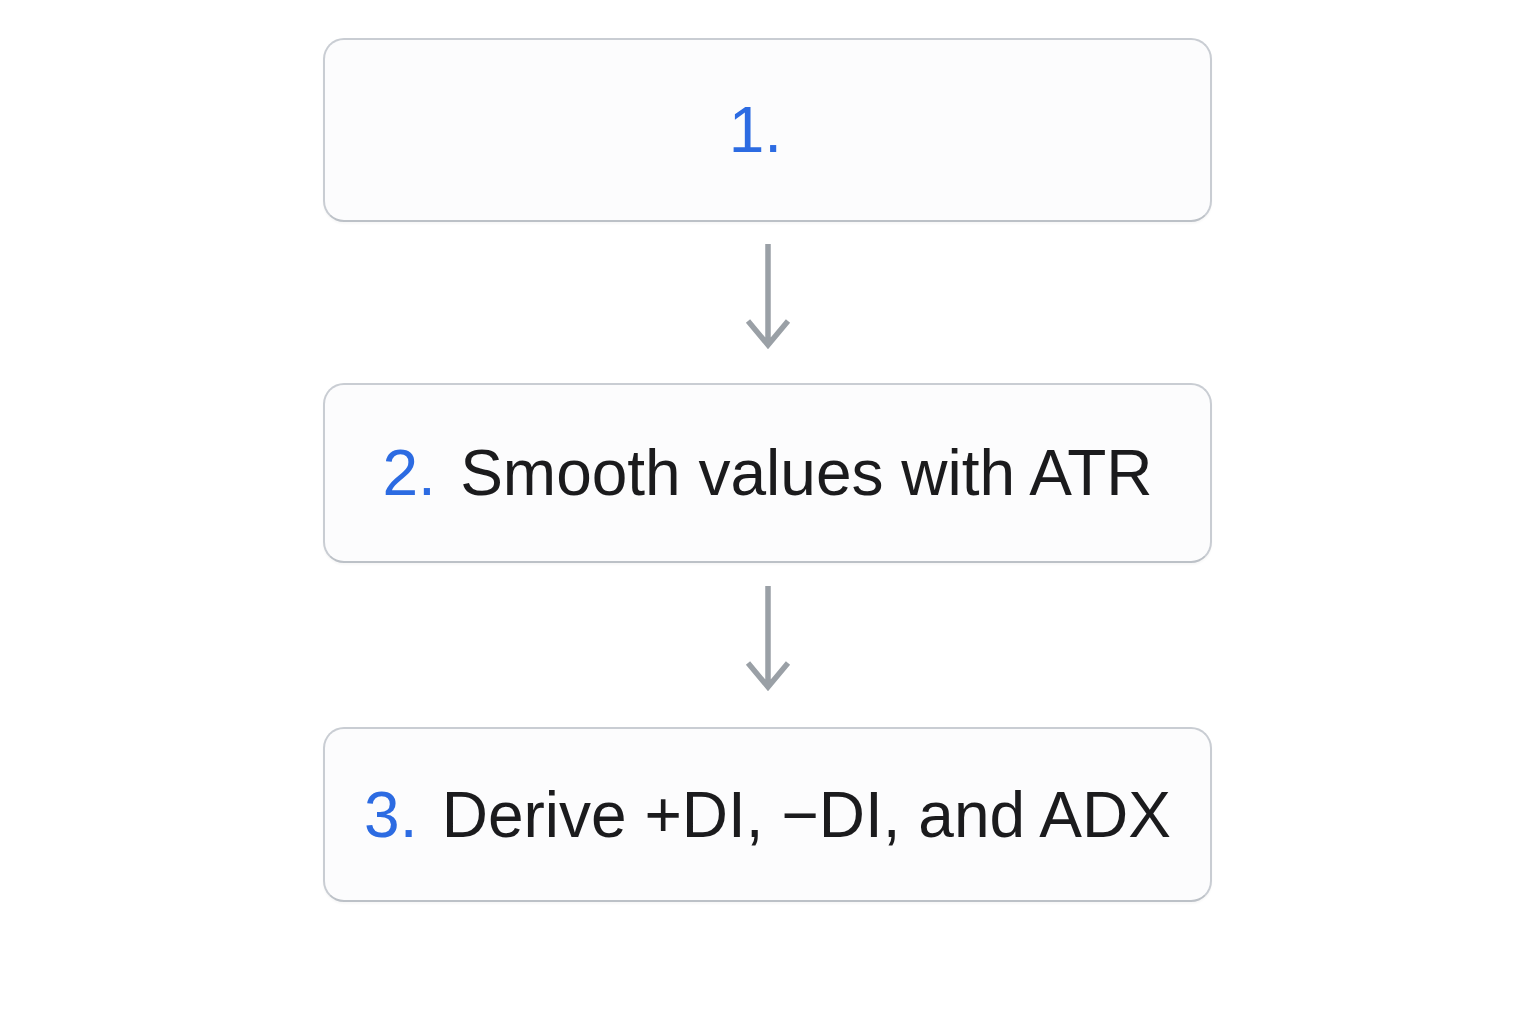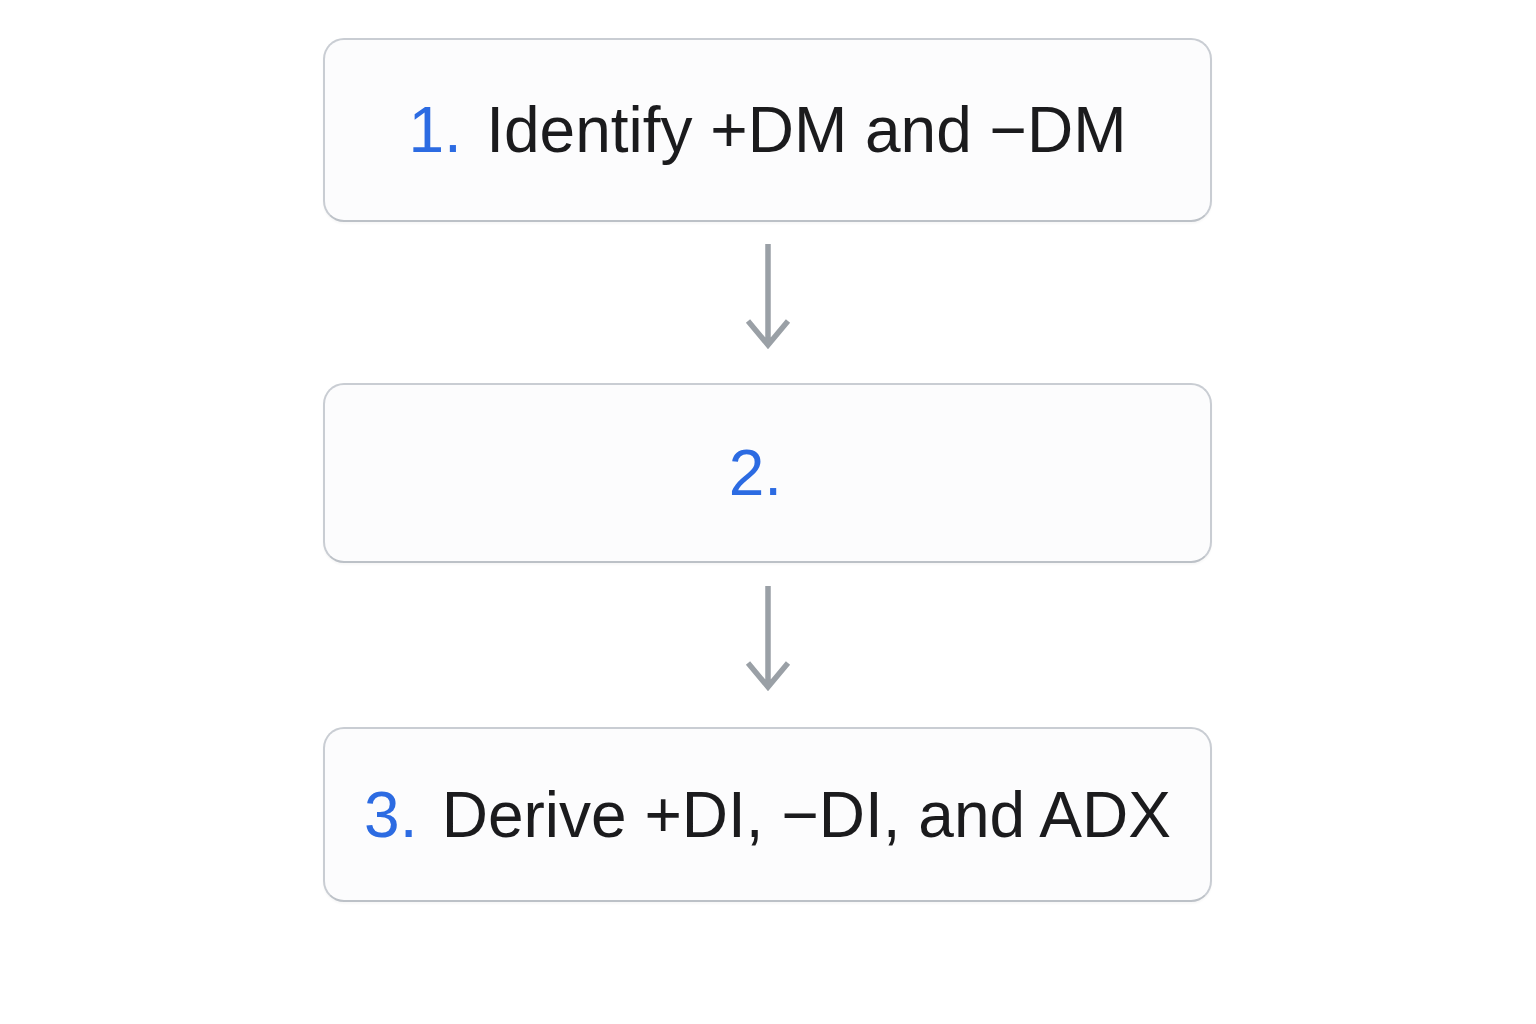--- a/index.html
+++ b/index.html
@@ -51,31 +51,31 @@
   .arrow.pos-2 { top: 584px; }
 </style>
 </head>
 <body>
 
 <div class="canvas">
 
   <div class="step-box pos-1">
     <div class="step-text">
       <span class="step-number">1.</span>
-      <span class="step-label">Identify +DM and −DM</span>
     </div>
   </div>
 
   <svg class="arrow pos-1" viewBox="0 0 48 112" fill="none" xmlns="http://www.w3.org/2000/svg">
     <path d="M24 2 V102 M4 79 L24 103 L44 79" stroke="#9aa0a6" stroke-width="5.5" fill="none" stroke-linecap="butt" stroke-linejoin="miter"></path>
   </svg>
 
   <div class="step-box pos-2">
     <div class="step-text">
       <span class="step-number">2.</span>
+      <span class="step-label">Smooth values with ATR</span>
     </div>
   </div>
 
   <svg class="arrow pos-2" viewBox="0 0 48 112" fill="none" xmlns="http://www.w3.org/2000/svg">
     <path d="M24 2 V102 M4 79 L24 103 L44 79" stroke="#9aa0a6" stroke-width="5.5" fill="none" stroke-linecap="butt" stroke-linejoin="miter"></path>
   </svg>
 
   <div class="step-box pos-3">
     <div class="step-text">
       <span class="step-number">3.</span>

